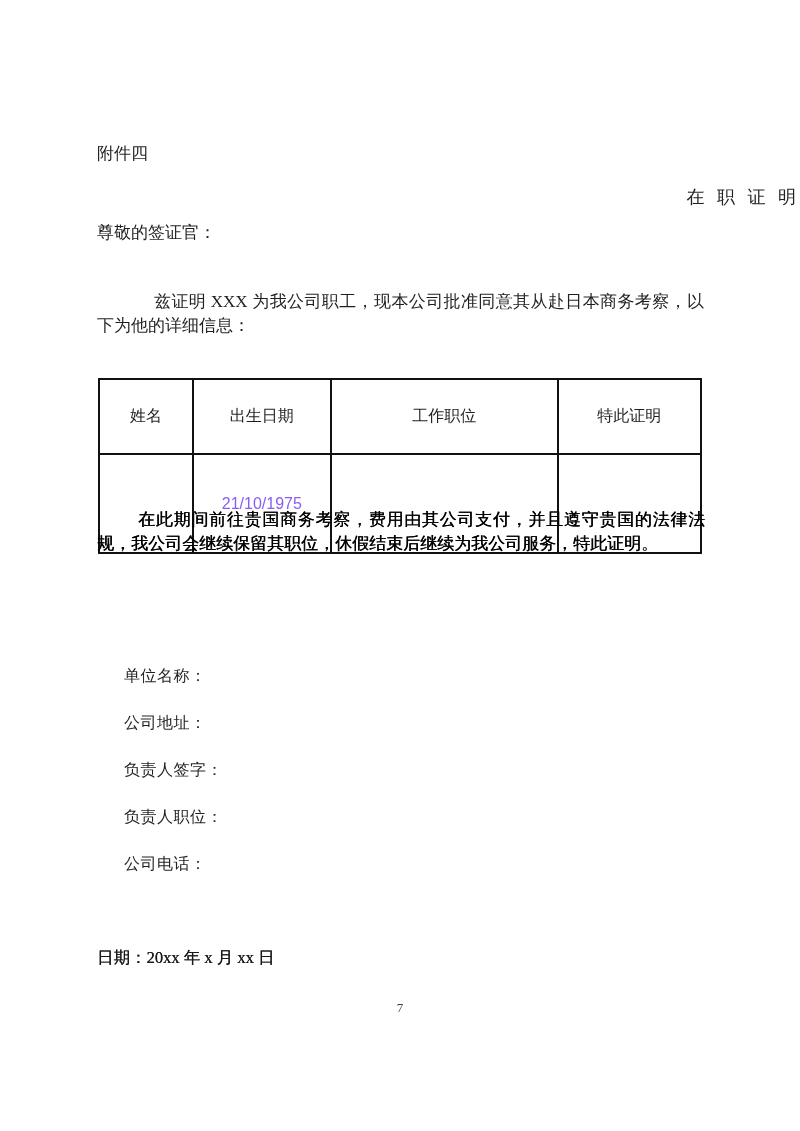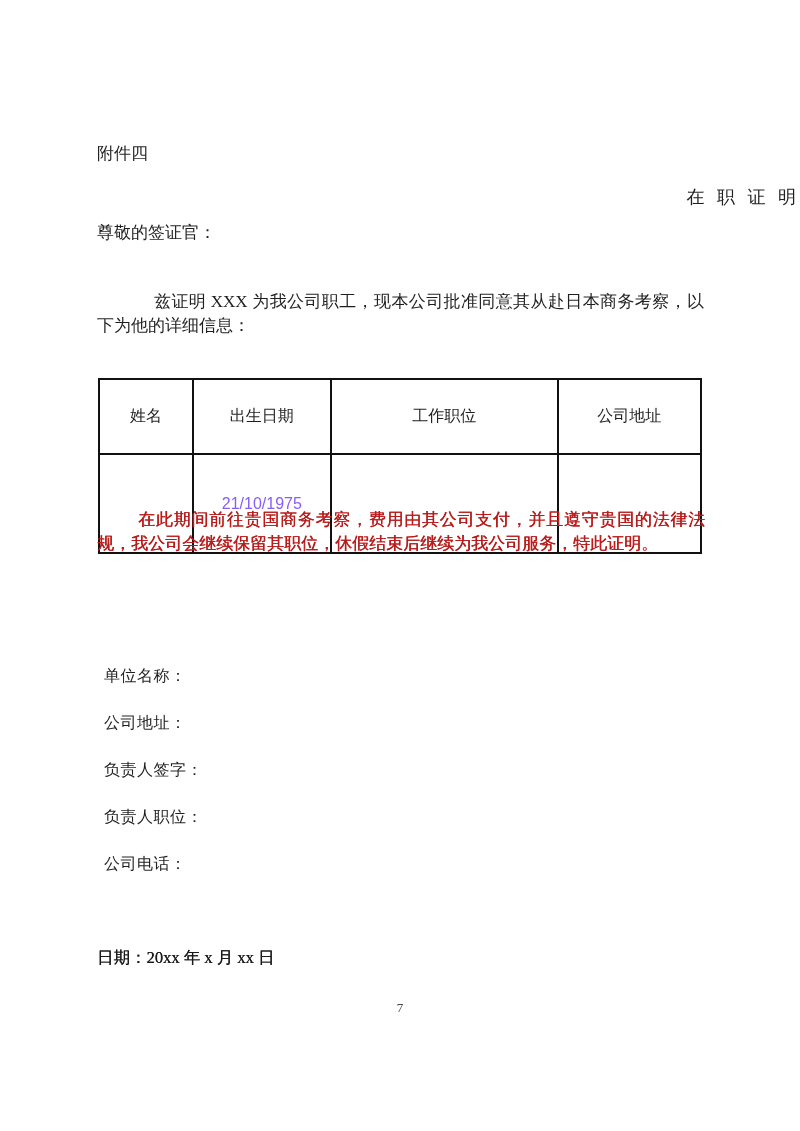--- a/index.html
+++ b/index.html
@@ -80,26 +80,26 @@
   }
   .body-para {
     position: absolute;
     left: 97px;
     top: 508px;
     width: 608px;
     font-size: 17px;
     line-height: 23.5px;
     text-indent: 41px;
     text-align: justify;
-    color: #b91c1c;
+    color: #000000;
     text-shadow: 0.4px 0 0 currentColor;
   }
   .fields {
     position: absolute;
-    left: 104px;
+    left: 124px;
     top: 667px;
   }
   .field {
     font-size: 16px;
     line-height: 18px;
     margin-bottom: 29px;
     letter-spacing: 0.5px;
   }
   .date-line {
     position: absolute;
@@ -139,21 +139,21 @@
       <col class="col-name">
       <col class="col-birthdate">
       <col class="col-position">
       <col class="col-hiredate">
     </colgroup>
     <thead>
       <tr>
         <th>姓名</th>
         <th>出生日期</th>
         <th>工作职位</th>
-        <th>公司地址</th>
+        <th>特此证明</th>
       </tr>
     </thead>
     <tbody>
       <tr>
         <td></td>
         <td class="cell-birthdate">21/10/1975</td>
         <td></td>
         <td></td>
       </tr>
     </tbody>

